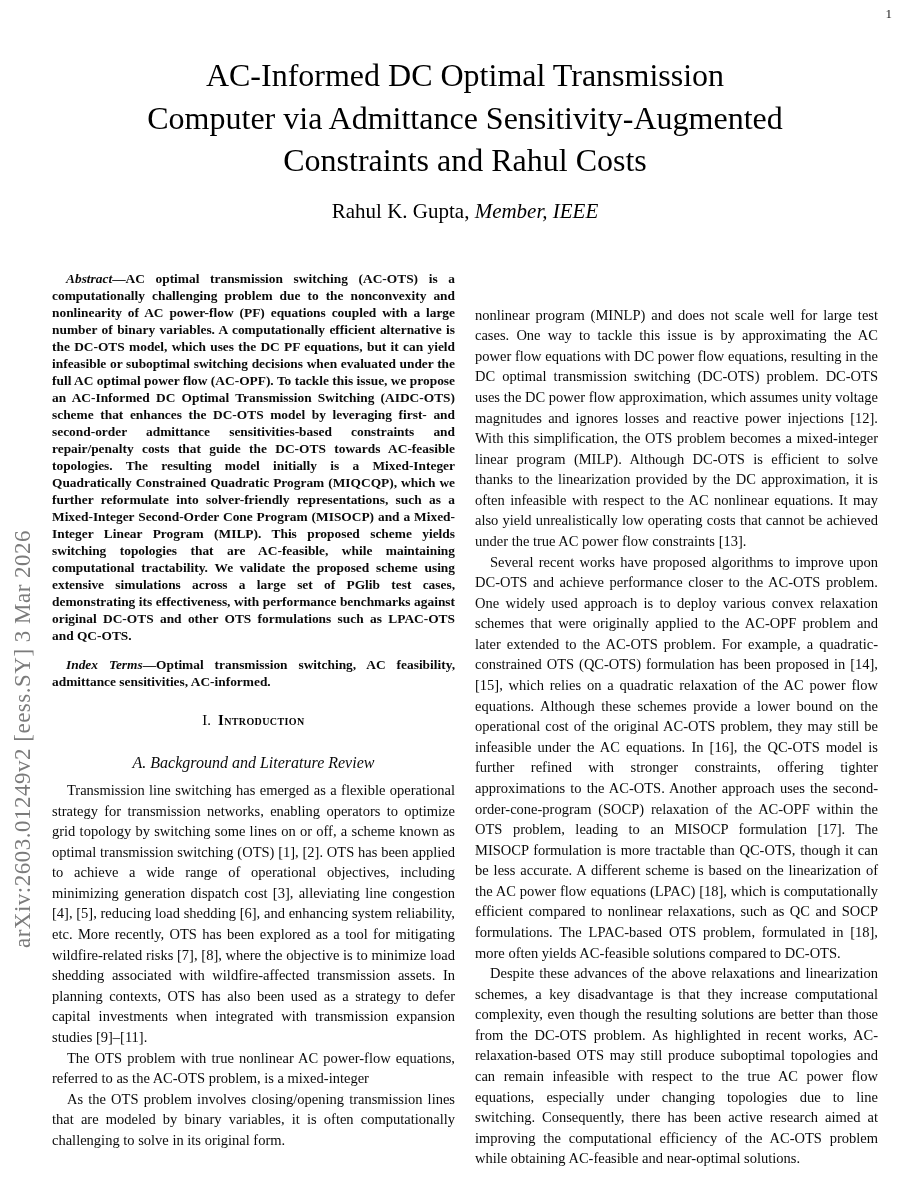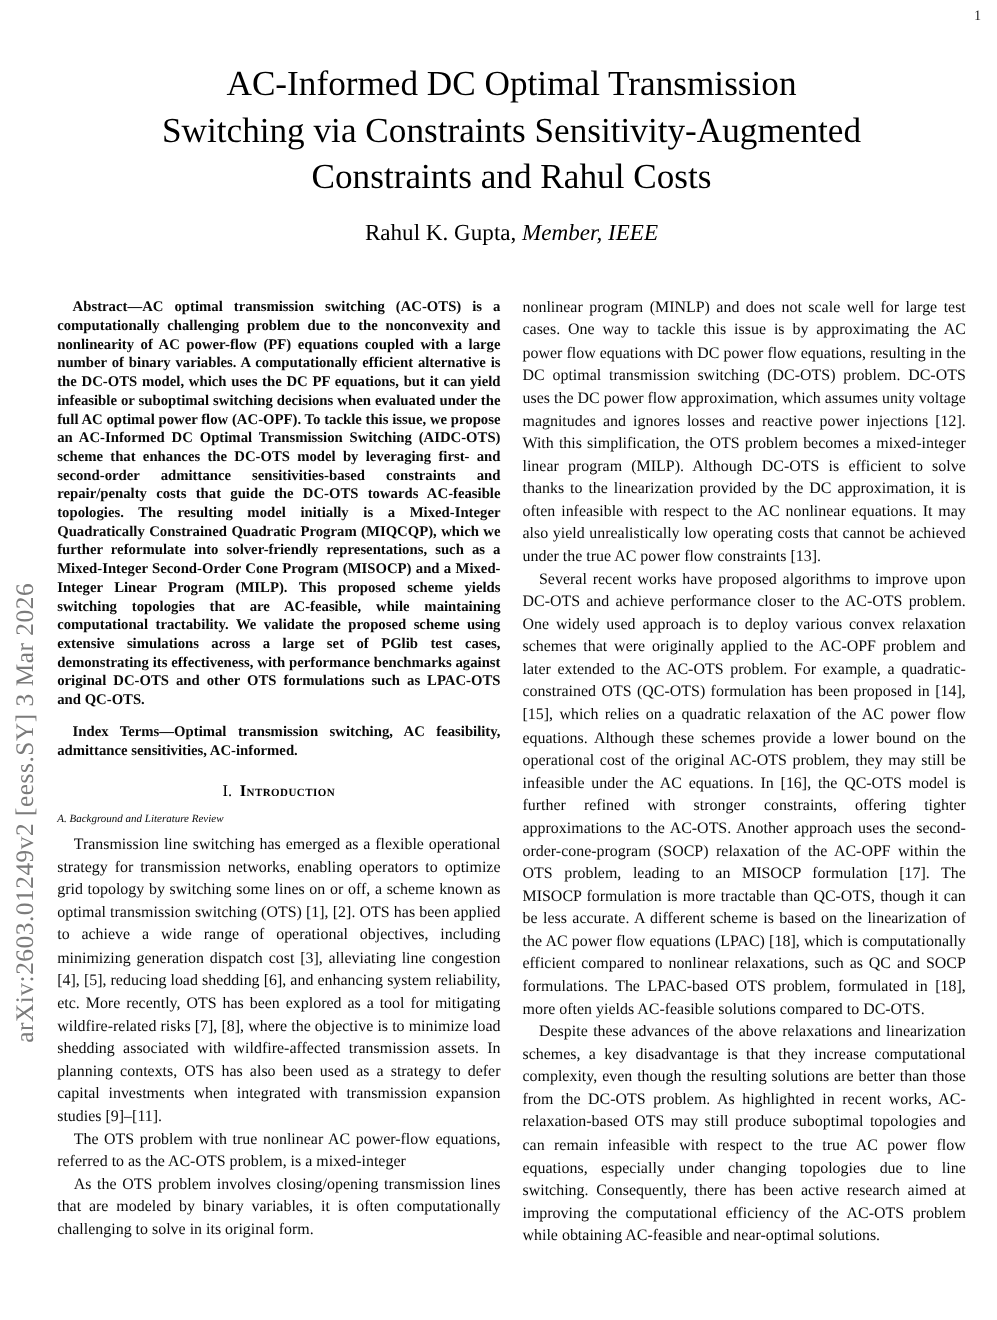--- a/index.html
+++ b/index.html
@@ -38,34 +38,34 @@
   .columns {
     display:flex; gap:20px; margin-top:46px;
     text-align:justify;
   }
   .col { width:403px; }
   .abstract, .index-terms {
     font-weight:bold; font-size:13.4px; line-height:1.27;
     text-indent:14px;
   }
   .index-terms { margin-top:12px; }
-  .abstract-label { }
+  .abstract-label { font-style:italic; }
   .section-heading {
     text-align:center; font-weight:400; font-size:14.8px;
     margin-top:22px; color:#000;
   }
   .section-heading .sc { font-variant:small-caps; margin-left:7px; letter-spacing:0.4px;font-weight:bold; }
   .subsection-heading {
-    font-style:italic; font-weight:400; font-size:10px;
-    margin-top:10px; margin-bottom:8px; text-align:left;
+    font-style:italic; font-weight:400; font-size:16px;
+    margin-top:25px; margin-bottom:8px; text-align:center;
   }
   .body-para {
     font-size:14.5px; line-height:1.42; text-indent:15px;
   }
-  .no-indent { text-indent:0; }
+  .no-indent { text-indent:0;margin-top:35px; }
   .footnote {
     position:absolute; left:52px; bottom:8px; width:403px;
     font-size:12.4px; line-height:1.3; text-align:justify;
     text-indent:12px; color:#000;
   }
   .footnote-email {
     font-family:"Liberation Mono", monospace;
     font-size:11.6px; color:#cc2200; text-decoration:none;
   }
 </style>
@@ -75,21 +75,21 @@
 <div class="page">
 
   <div class="page-number">1</div>
 
   <div class="arxiv-sidebar">arXiv:2603.01249v2  [eess.SY]  3 Mar 2026</div>
 
   <div class="content">
 
     <h1 class="title">
       <span class="title-line">AC-Informed DC Optimal Transmission</span>
-      <span class="title-line">Switching via Constraints Sensitivity-Augmented</span>
+      <span class="title-line">Computer via Admittance Sensitivity-Augmented</span>
       <span class="title-line">Constraints and Rahul Costs</span>
     </h1>
 
     <div class="author-line"><span>Rahul K. Gupta, </span><span class="italic">Member, IEEE</span></div>
 
     <div class="columns">
 
       <div class="col">
 
         <p class="abstract"><span class="abstract-label">Abstract</span><span>—AC optimal transmission switching (AC-OTS) is a computationally challenging problem due to the nonconvexity and nonlinearity of AC power-flow (PF) equations coupled with a large number of binary variables. A computationally efficient alternative is the DC-OTS model, which uses the DC PF equations, but it can yield infeasible or suboptimal switching decisions when evaluated under the full AC optimal power flow (AC-OPF). To tackle this issue, we propose an AC-Informed DC Optimal Transmission Switching (AIDC-OTS) scheme that enhances the DC-OTS model by leveraging first- and second-order admittance sensitivities-based constraints and repair/penalty costs that guide the DC-OTS towards AC-feasible topologies. The resulting model initially is a Mixed-Integer Quadratically Constrained Quadratic Program (MIQCQP), which we further reformulate into solver-friendly representations, such as a Mixed-Integer Second-Order Cone Program (MISOCP) and a Mixed-Integer Linear Program (MILP). This proposed scheme yields switching topologies that are AC-feasible, while maintaining computational tractability. We validate the proposed scheme using extensive simulations across a large set of PGlib test cases, demonstrating its effectiveness, with performance benchmarks against original DC-OTS and other OTS formulations such as LPAC-OTS and QC-OTS.</span></p>

